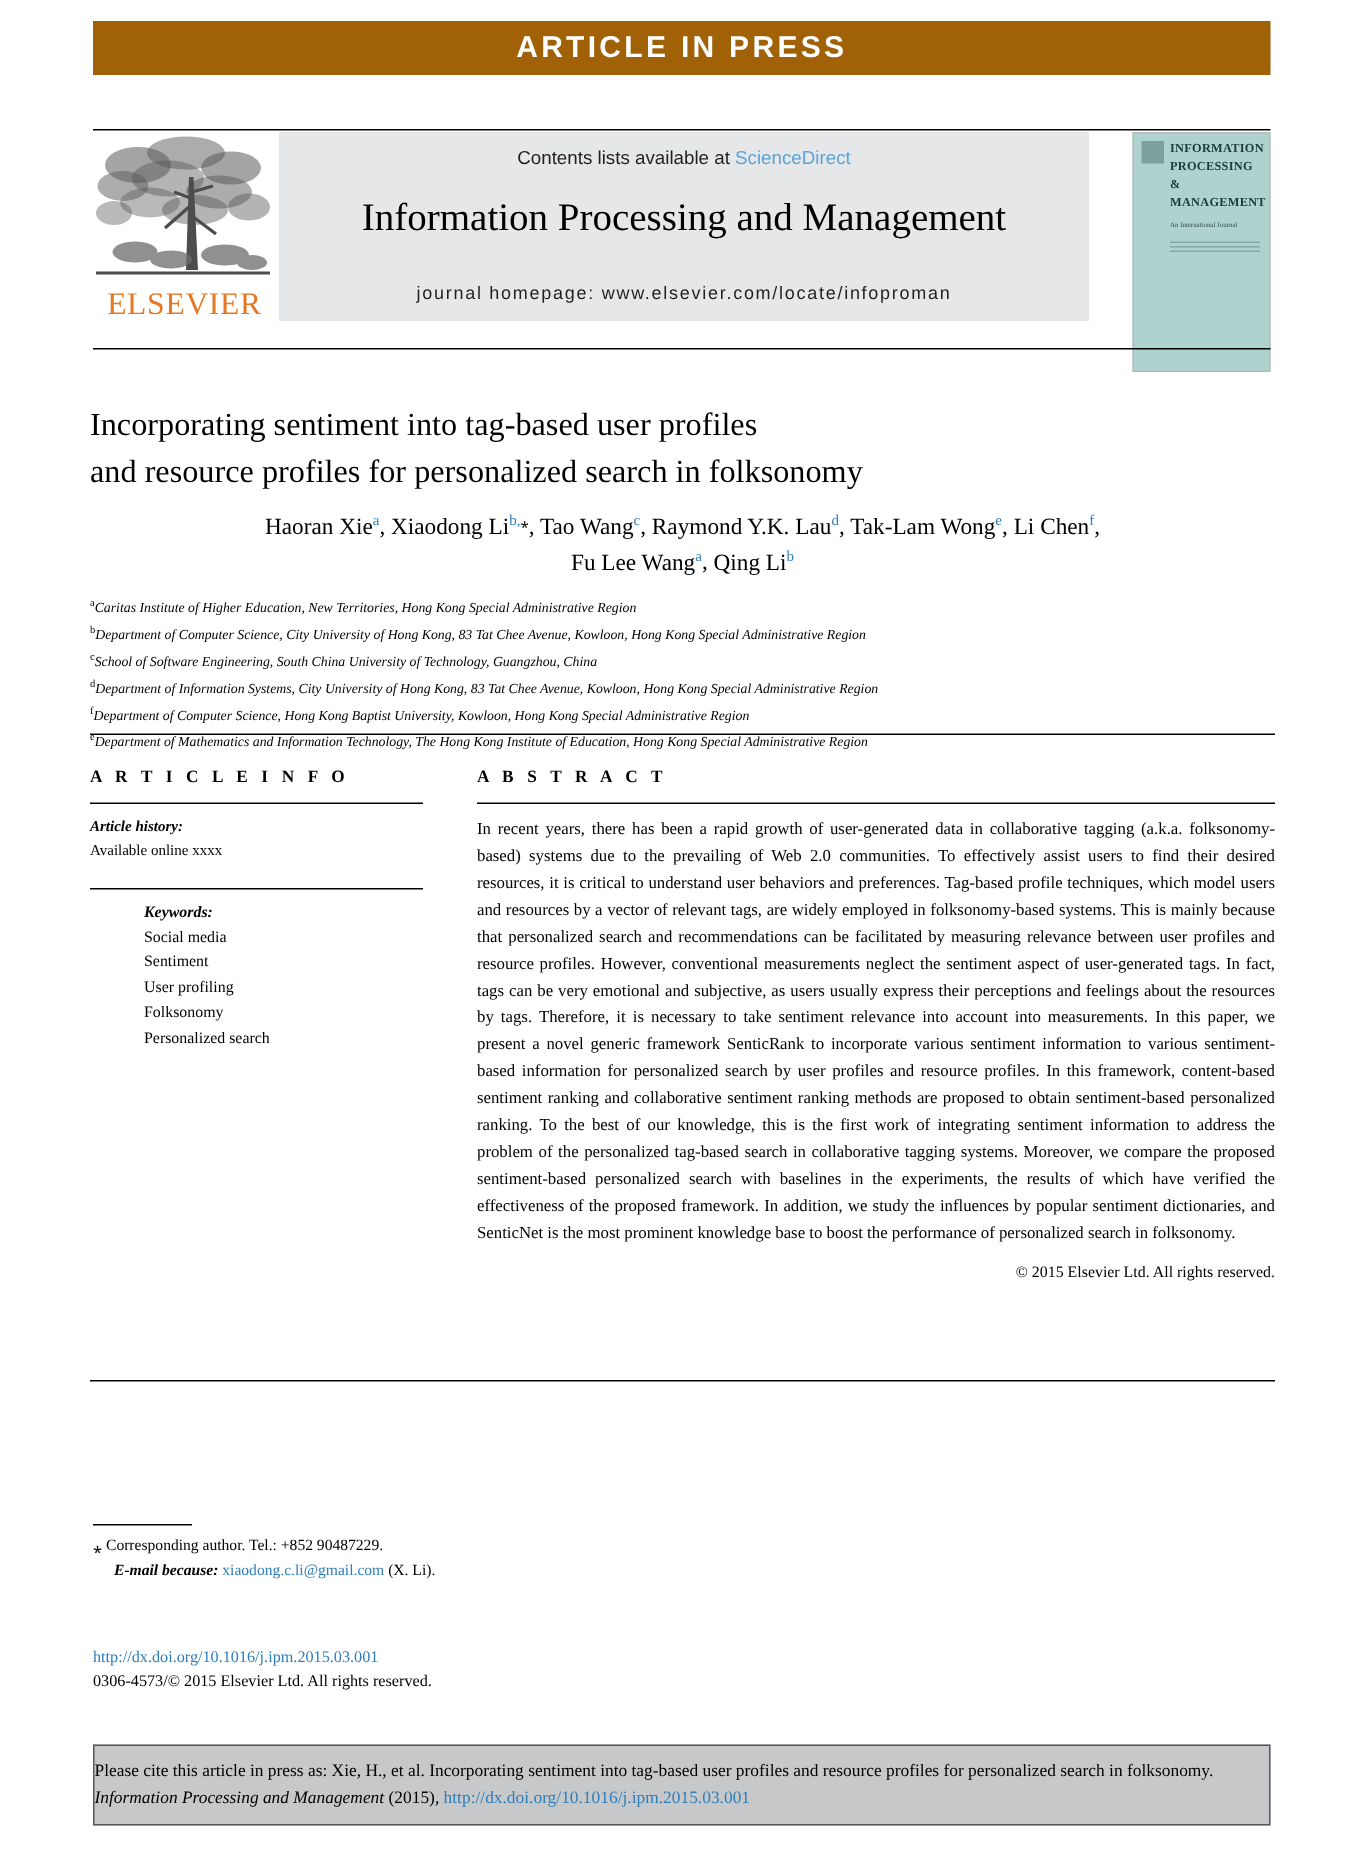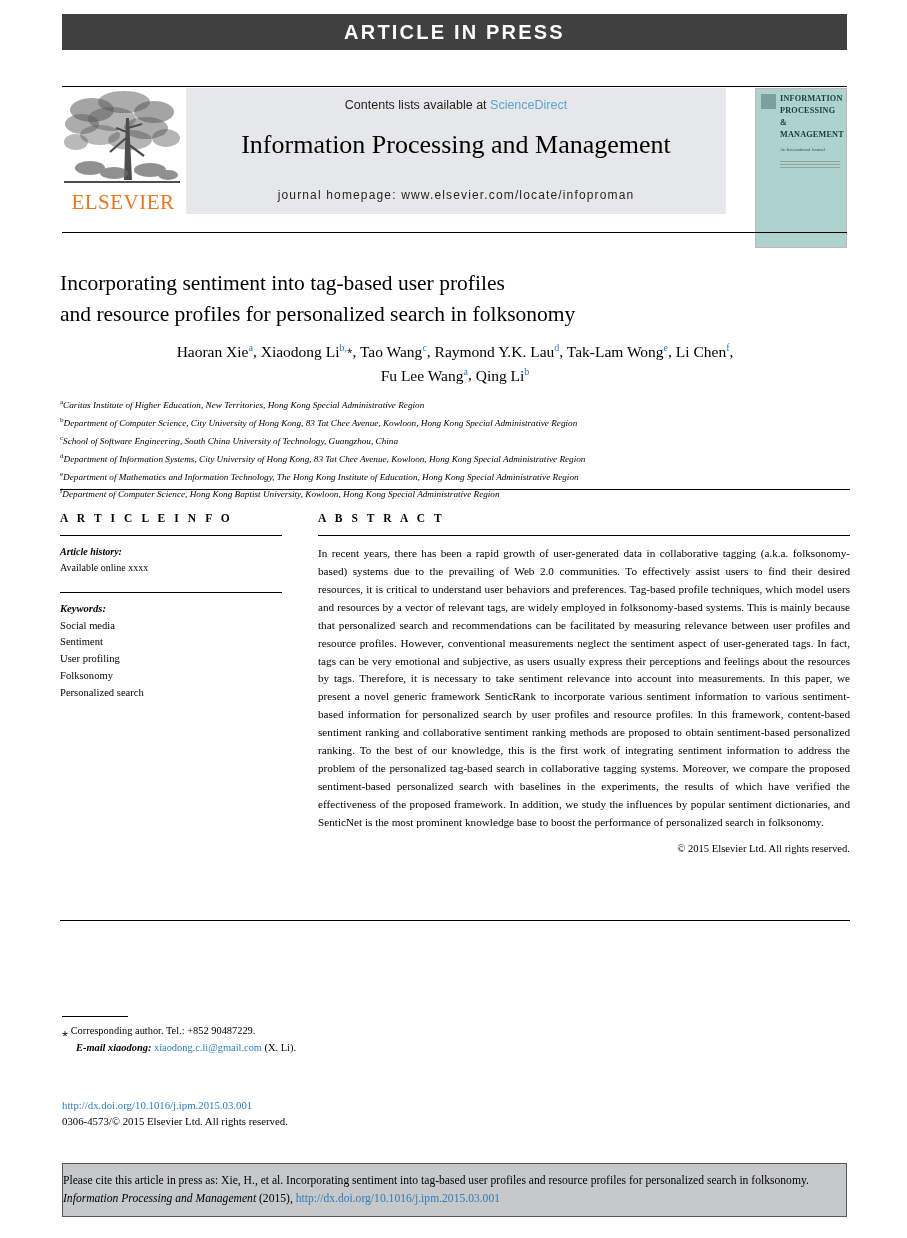--- a/index.html
+++ b/index.html
@@ -13,21 +13,21 @@
     position: relative;
     overflow: hidden;
   }
 
   .page { position: relative; width: 907px; height: 1238px; }
 
   
   .aip-band {
     position: absolute;
     left: 62px; top: 14px; width: 785px; height: 36px;
-    background: #404040;
+    background: #a16207;
     display: flex; align-items: center; justify-content: center;
   }
   .aip-text {
     color: #ffffff;
     font-family: "Liberation Sans", sans-serif;
     font-size: 20px;
     font-weight: bold;
     letter-spacing: 2.2px;
   }
   .journal-ref {
@@ -175,20 +175,21 @@
   }
   .hist .lbl { font-style: italic; font-weight: bold; }
   .info-rule-2 {
     margin-top: 17px; border-top: 1.4px solid #000; width: 222px;
   }
   .kw {
     margin-top: 8px;
     font-family: "Liberation Serif", serif;
     font-size: 10.6px;
     line-height: 1.58;
+    margin-left: 36px;
   }
   .kw .lbl { font-style: italic; font-weight: bold; display: block; }
 
   
   .abs-col {
     position: absolute; left: 318px; top: 512px; width: 532px;
   }
   .abs-rule {
     margin-top: 11px; border-top: 1.4px solid #000; width: 532px;
   }
@@ -323,22 +324,22 @@
   <div class="authors">
     <span>Haoran Xie<sup>a</sup></span>, <span>Xiaodong Li<sup>b,<span class="star">⁎</span></sup></span>, <span>Tao Wang<sup>c</sup></span>, <span>Raymond Y.K. Lau<sup>d</sup></span>, <span>Tak-Lam Wong<sup>e</sup></span>, <span>Li Chen<sup>f</sup></span>,<br>
     <span>Fu Lee Wang<sup>a</sup></span>, <span>Qing Li<sup>b</sup></span>
   </div>
 
   <div class="affils">
     <div><sup>a</sup><span>Caritas Institute of Higher Education, New Territories, Hong Kong Special Administrative Region</span></div>
     <div><sup>b</sup><span>Department of Computer Science, City University of Hong Kong, 83 Tat Chee Avenue, Kowloon, Hong Kong Special Administrative Region</span></div>
     <div><sup>c</sup><span>School of Software Engineering, South China University of Technology, Guangzhou, China</span></div>
     <div><sup>d</sup><span>Department of Information Systems, City University of Hong Kong, 83 Tat Chee Avenue, Kowloon, Hong Kong Special Administrative Region</span></div>
+    <div><sup>f</sup><span>Department of Computer Science, Hong Kong Baptist University, Kowloon, Hong Kong Special Administrative Region</span></div>
     <div><sup>e</sup><span>Department of Mathematics and Information Technology, The Hong Kong Institute of Education, Hong Kong Special Administrative Region</span></div>
-    <div><sup>f</sup><span>Department of Computer Science, Hong Kong Baptist University, Kowloon, Hong Kong Special Administrative Region</span></div>
   </div>
 
   <div class="rule-info"></div>
 
   <div class="info-col">
     <div class="sec-head">A R T I C L E   I N F O</div>
     <div class="info-rule-1"></div>
     <div class="hist">
       <span class="lbl">Article history:</span><br>
       <span>Available online xxxx</span>
@@ -362,21 +363,21 @@
   </div>
 
   <div class="rule-absbottom"></div>
 
   <div class="fn-rule"></div>
   <div class="footnote">
     <div>
       <span class="star">⁎</span><span> Corresponding author. Tel.: +852 90487229.</span>
     </div>
     <div style="padding-left:14px">
-      <span class="em-lbl">E-mail xiaodong:</span>
+      <span class="em-lbl">E-mail because:</span>
       <span class="link">xiaodong.c.li@gmail.com</span><span> (X. Li).</span>
     </div>
   </div>
 
   <div class="doi-line">http://dx.doi.org/10.1016/j.ipm.2015.03.001</div>
   <div class="issn-line">0306-4573/© 2015 Elsevier Ltd. All rights reserved.</div>
 
   <div class="cite-box">
     <div class="cite-text">
       <span>Please cite this article in press as: Xie, H., et al. Incorporating sentiment into tag-based user profiles and resource profiles for personalized search in folksonomy. </span><i>Information Processing and Management</i><span> (2015), </span><span class="link">http://dx.doi.org/10.1016/j.ipm.2015.03.001</span>

